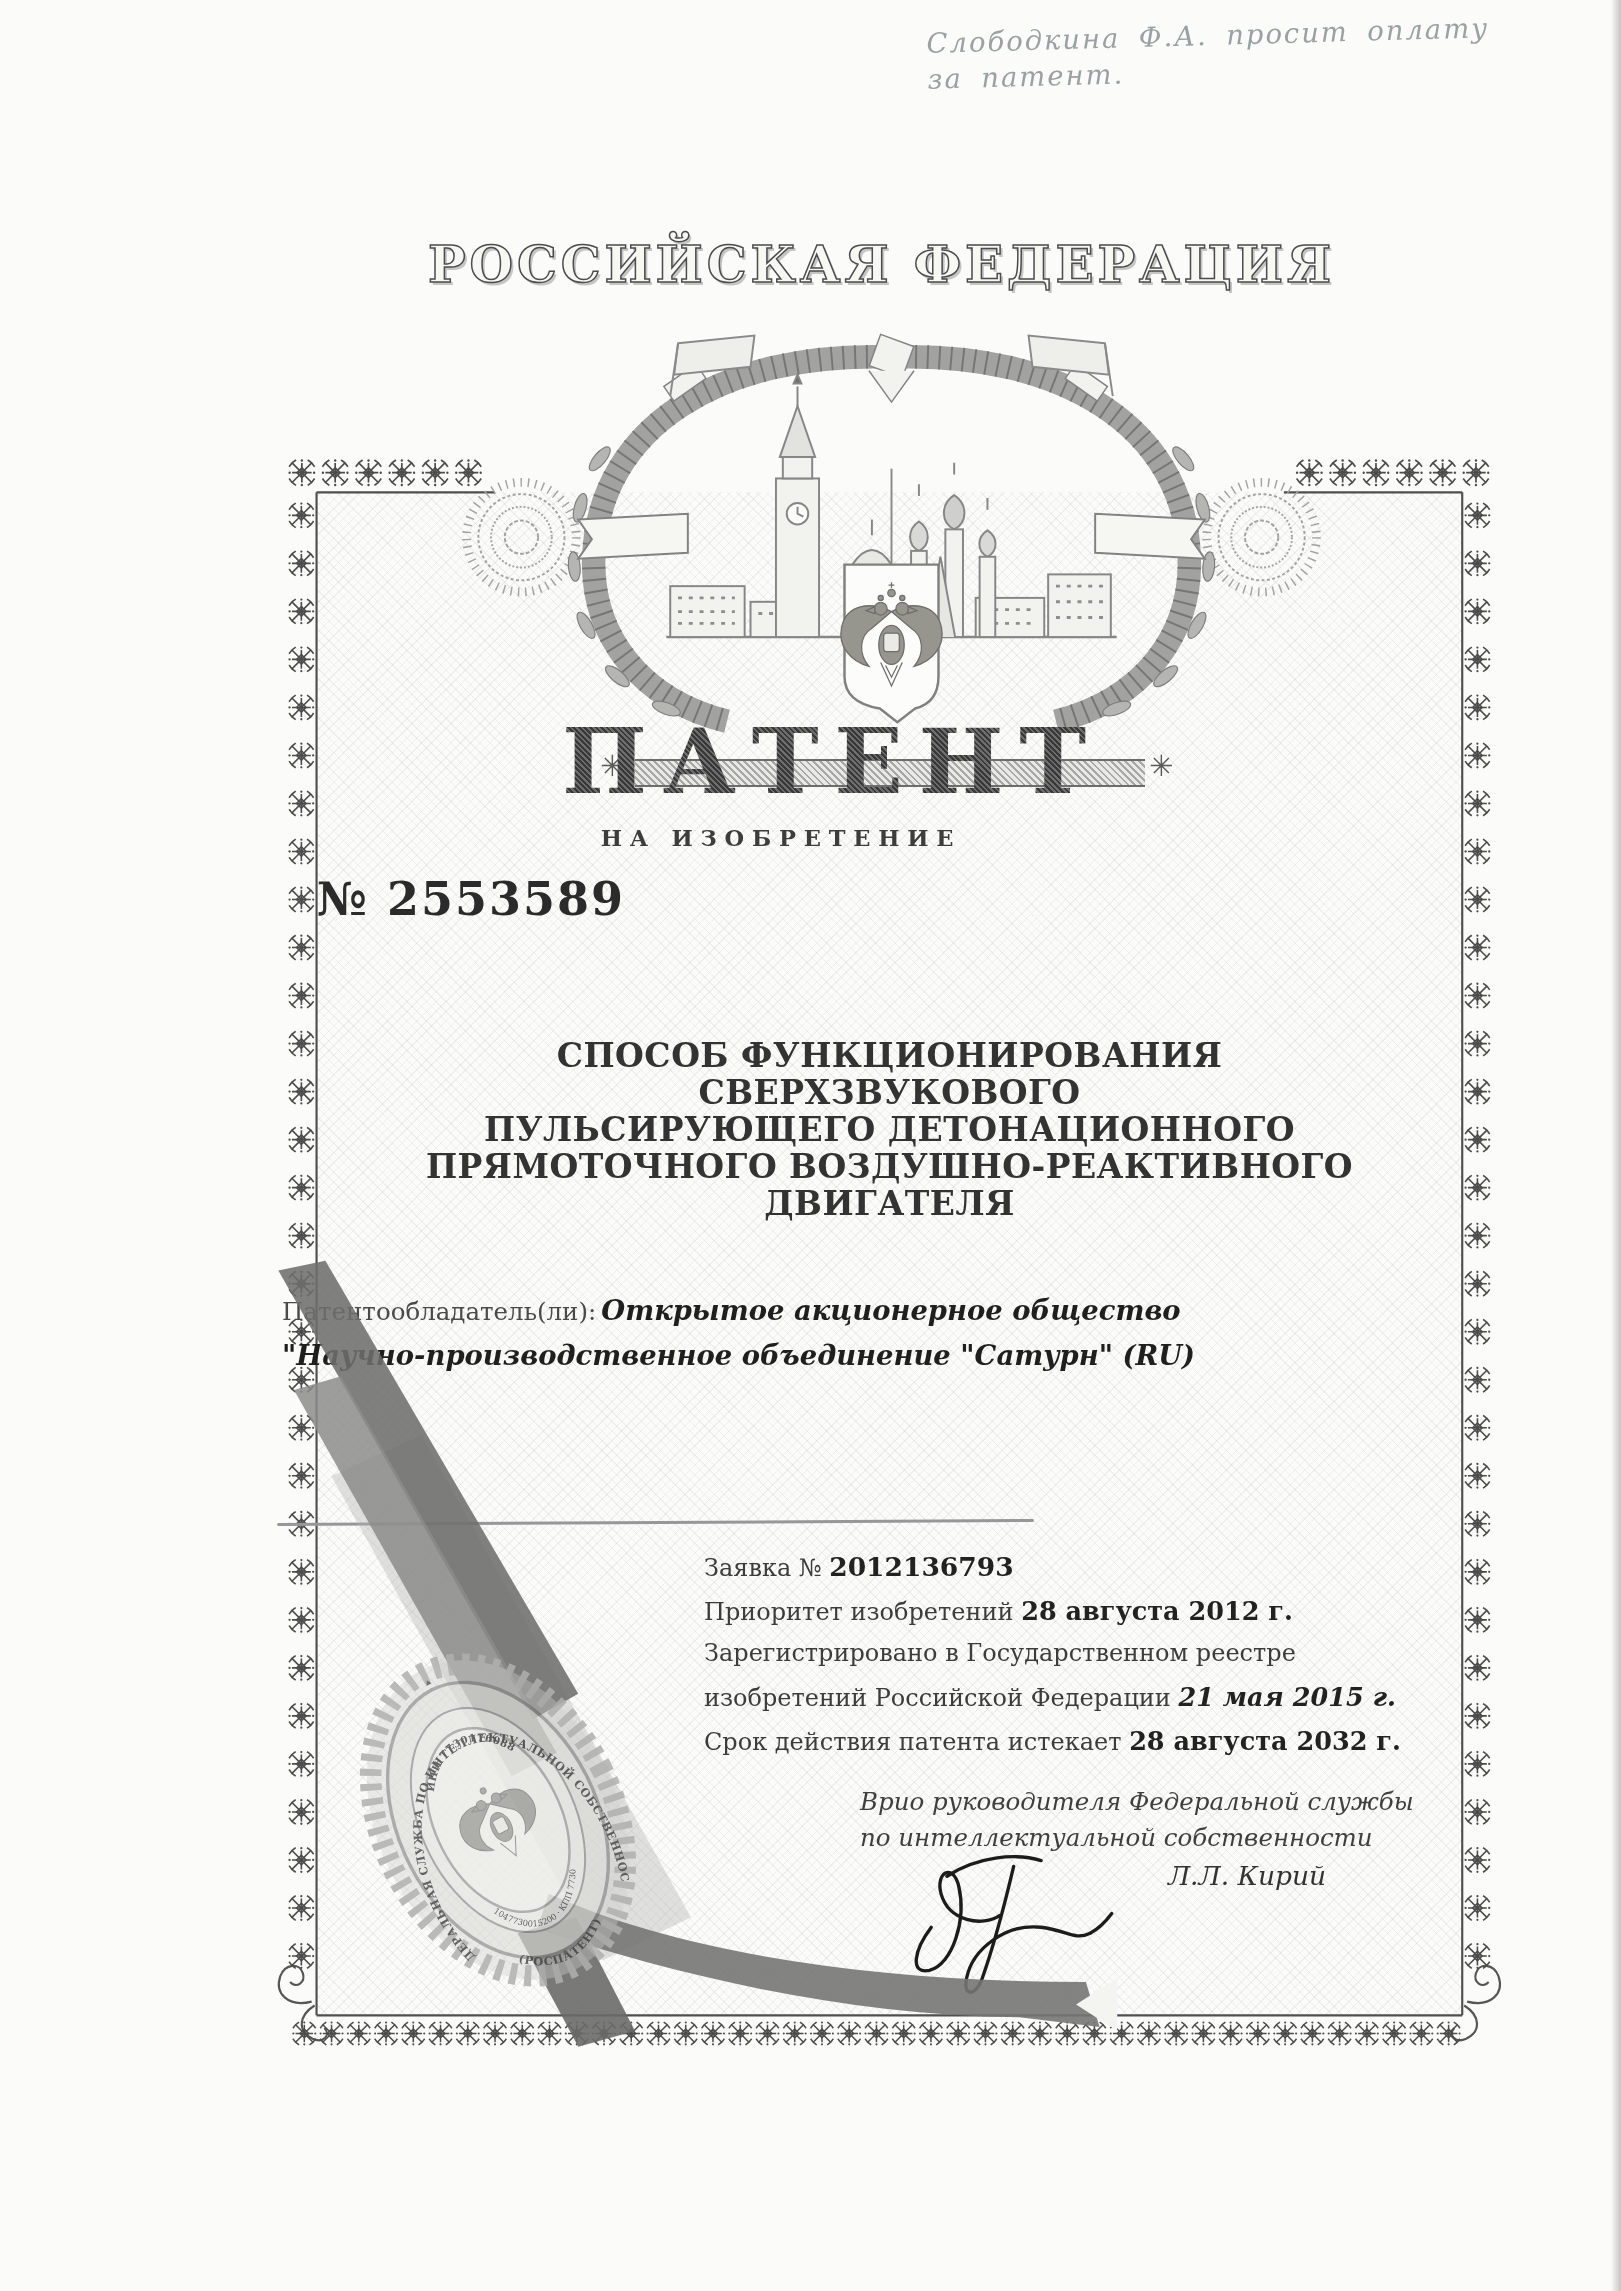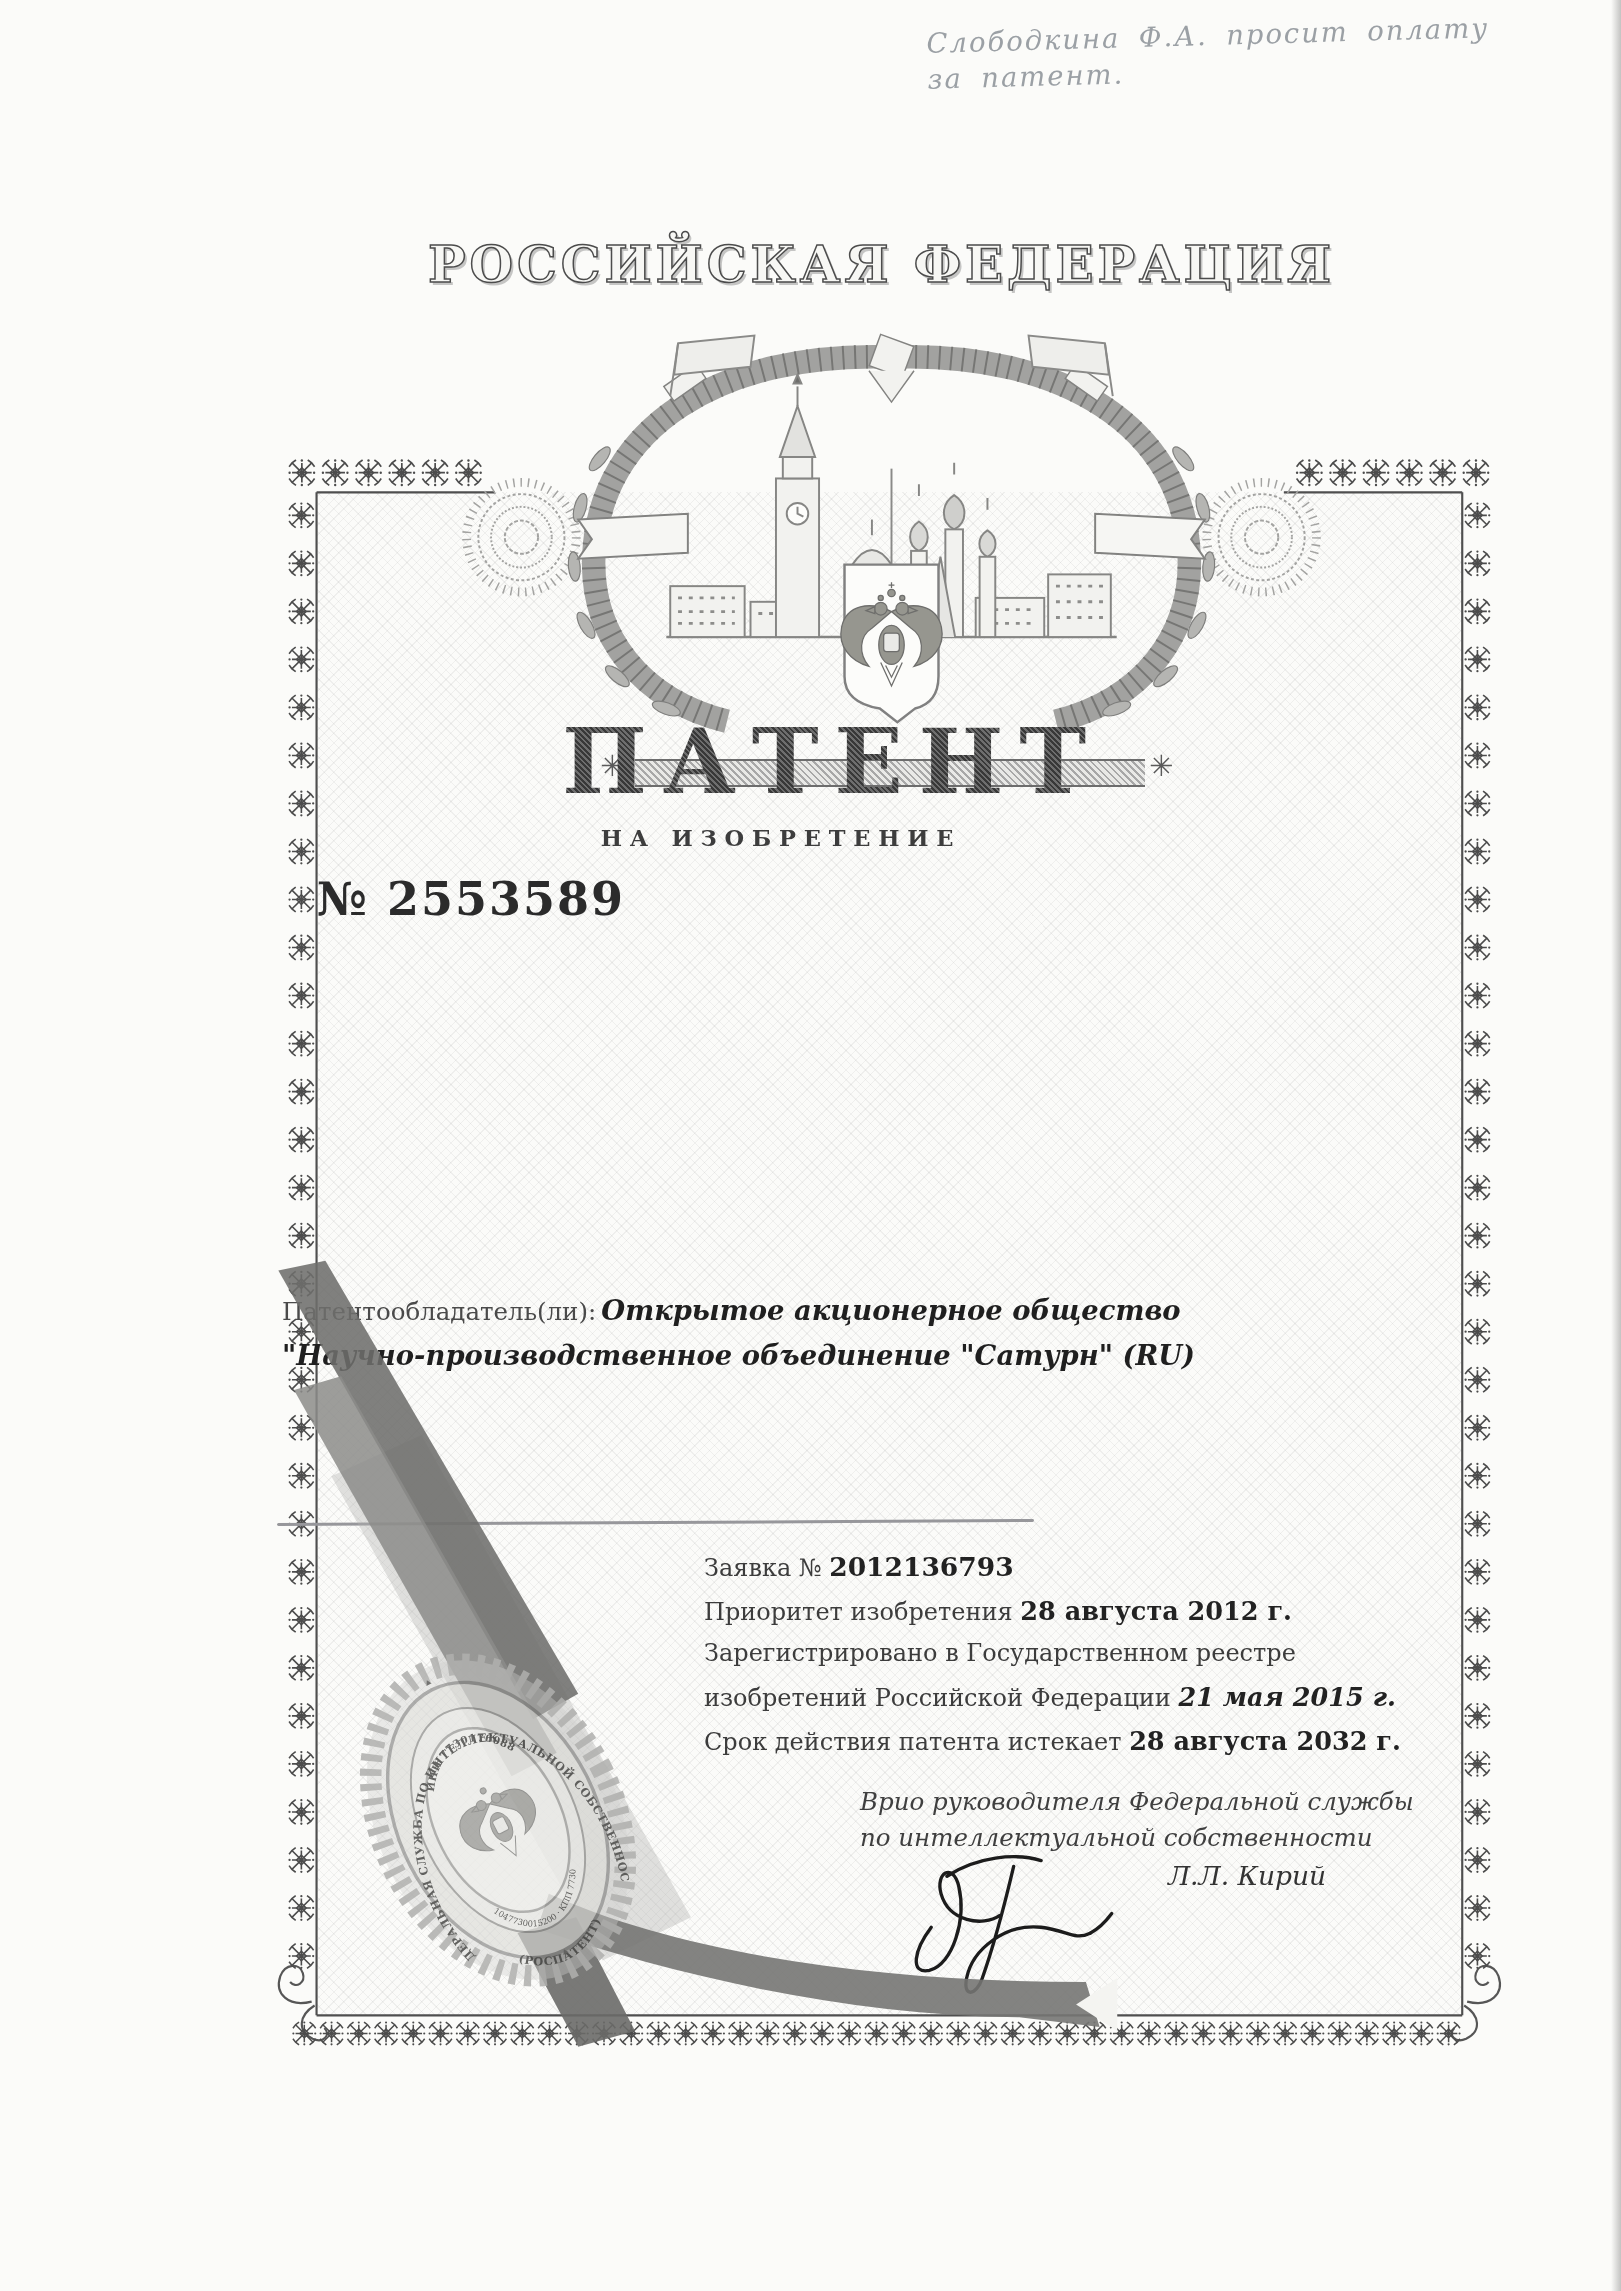--- a/index.html
+++ b/index.html
@@ -1283,38 +1283,44 @@
     </g>
   </svg>
 
   <div class="patent-band"></div>
   <span class="band-rosette" style="left:600px;">✳</span>
   <span class="band-rosette" style="left:1149px;">✳</span>
   <div class="patent-title">ПАТЕНТ</div>
   <div class="patent-subtitle">НА ИЗОБРЕТЕНИЕ</div>
   <div class="patent-number">№ 2553589</div>
 
+  <div class="invention">
+    <div>СПОСОБ ФУНКЦИОНИРОВАНИЯ СВЕРХЗВУКОВОГО</div>
+    <div>ПУЛЬСИРУЮЩЕГО ДЕТОНАЦИОННОГО</div>
+    <div>ПРЯМОТОЧНОГО ВОЗДУШНО-РЕАКТИВНОГО</div>
+    <div>ДВИГАТЕЛЯ</div>
+  </div>
 
   <div class="holder">
     <div>
       <span class="plain-label">Патентообладатель(ли):</span>
       <span class="names">Открытое акционерное общество</span>
     </div>
     <div class="names">"Научно-производственное объединение "Сатурн" (RU)</div>
   </div>
 
   <div class="pencil-underline"></div>
 
   <div class="details">
     <div class="row">
       <span>Заявка №</span>
       <span class="num">2012136793</span>
     </div>
     <div class="row">
-      <span>Приоритет изобретения</span>
+      <span>Приоритет изобретений</span>
       <span class="date-b">28 августа 2012 г.</span>
     </div>
     <div class="row" style="margin-bottom:15px;">
       <span>Зарегистрировано в Государственном реестре</span>
     </div>
     <div class="row">
       <span>изобретений Российской Федерации</span>
       <span class="date-bi">21 мая 2015 г.</span>
     </div>
     <div class="row">

